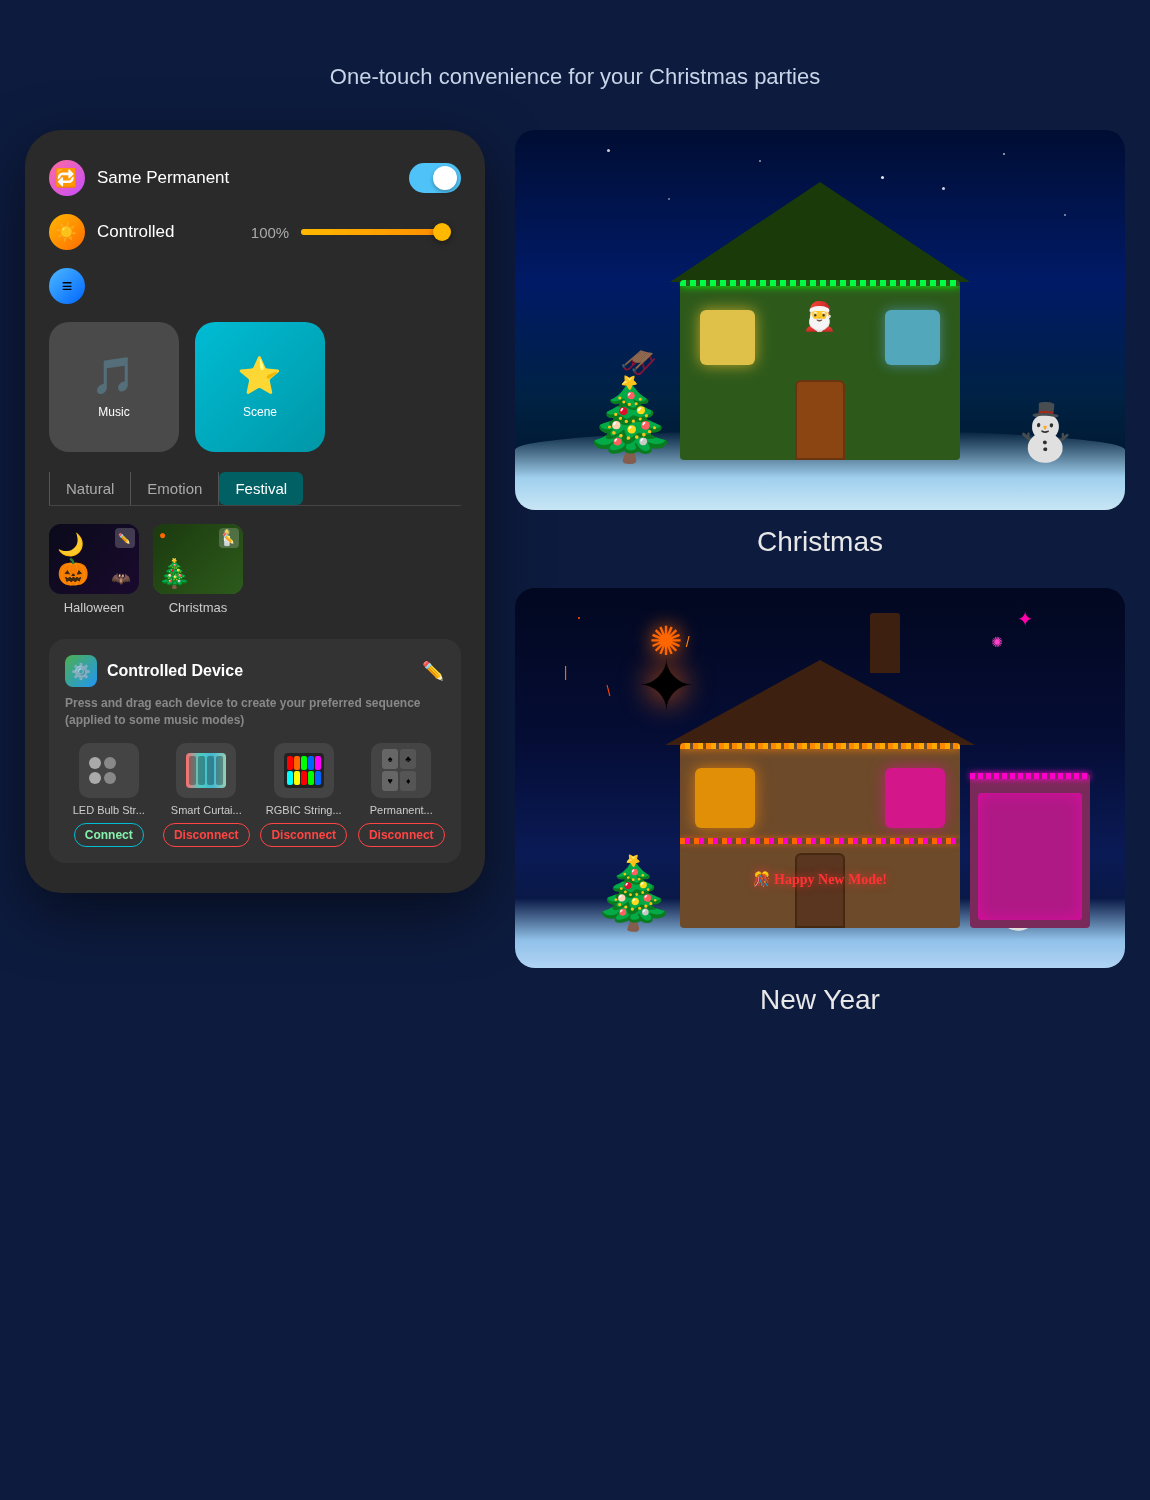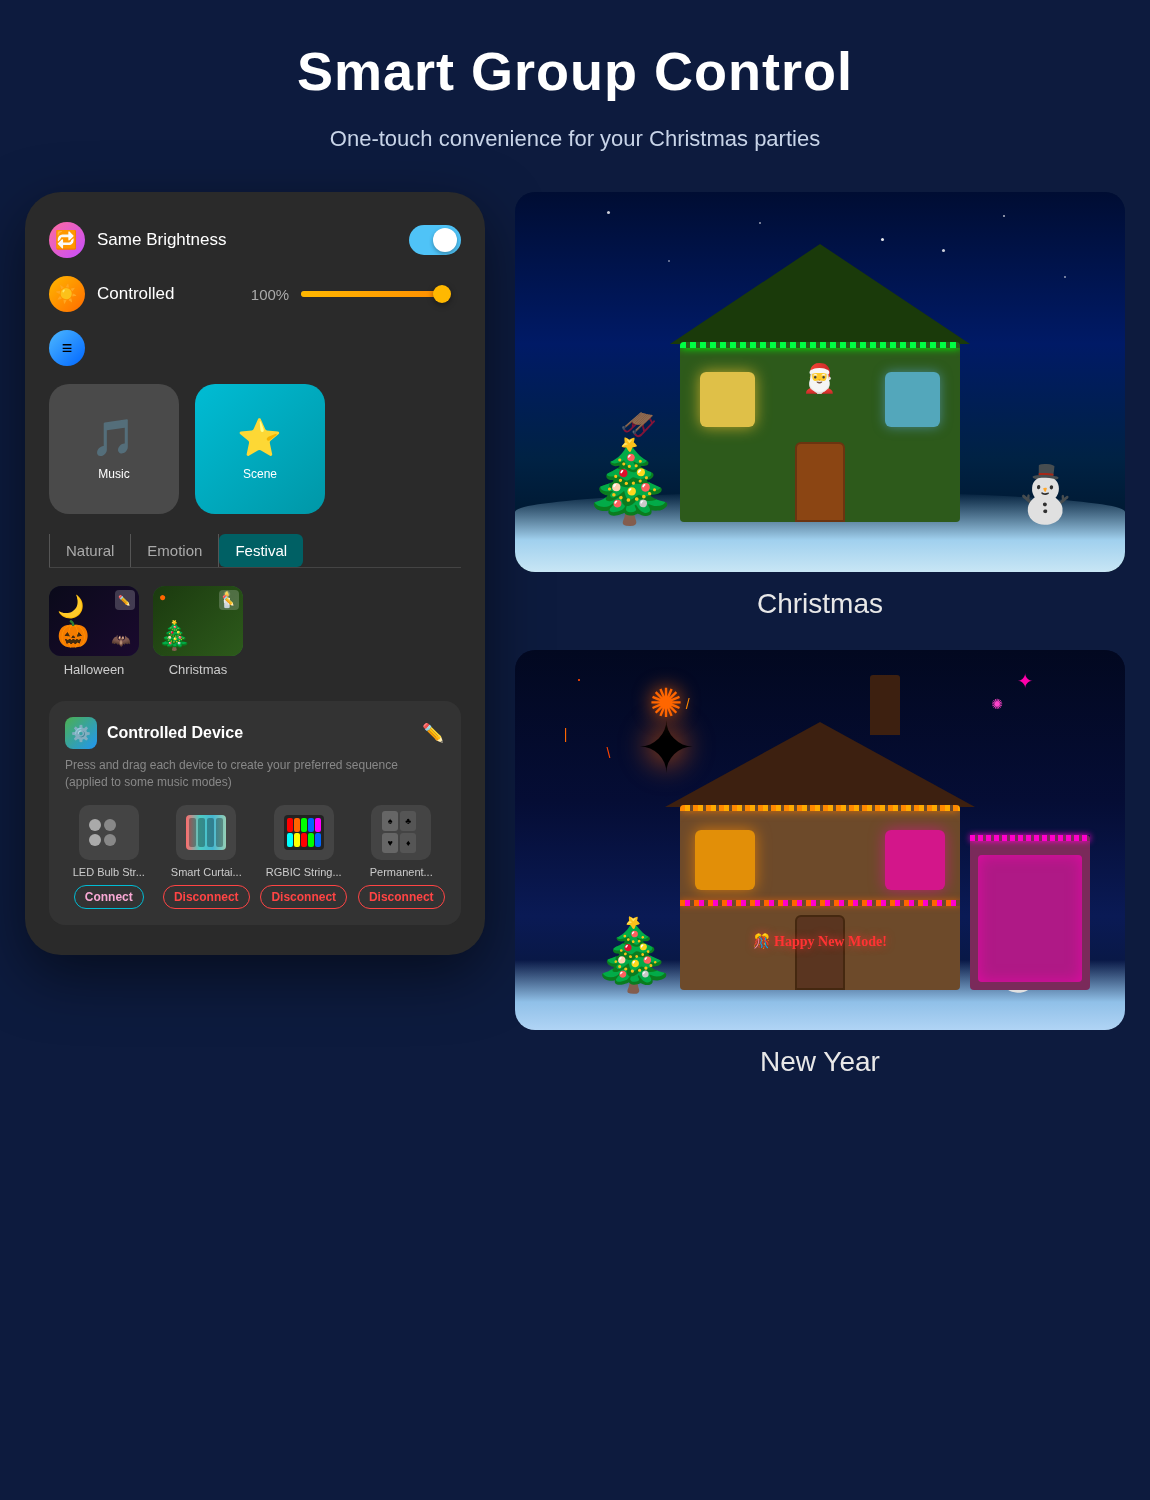--- a/index.html
+++ b/index.html
@@ -224,21 +224,21 @@
       background: linear-gradient(135deg, #4caf50, #2196f3);
       border-radius: 8px;
       display: flex;
       align-items: center;
       justify-content: center;
       margin-right: 10px;
       font-size: 16px;
     }
     .controlled-title { font-size: 16px; color: white; font-weight: 600; flex: 1; }
     .edit-icon { color: #aaa; font-size: 18px; cursor: pointer; }
-    .controlled-desc { font-size: 12px; color: #888; margin-bottom: 14px; line-height: 1.4; }
+    .controlled-desc { font-size: 12px; color: #888; margin-bottom: 14px; line-height: 1.4; font-weight: bold; }
 
     
     .device-grid {
       display: grid;
       grid-template-columns: repeat(4, 1fr);
       gap: 10px;
     }
     .device-item {
       display: flex;
       flex-direction: column;
@@ -257,21 +257,21 @@
     }
     .device-name { font-size: 11px; color: #ccc; text-align: center; line-height: 1.2; }
     .device-btn {
       padding: 4px 10px;
       border-radius: 12px;
       font-size: 12px;
       font-weight: 600;
       border: none;
       cursor: pointer;
     }
-    .btn-connect { background: transparent; color: #f9a8d4; border: 1.5px solid #00bcd4; }
+    .btn-connect { background: transparent; color: #86efac; border: 1.5px solid #00bcd4; }
     .btn-disconnect { background: transparent; color: #ff4444; border: 1.5px solid #ff4444; text-align: center; }
 
     
     .scenes-panel {
       flex: 1;
       display: flex;
       flex-direction: column;
       gap: 30px;
     }
     .scene-card {
@@ -316,31 +316,30 @@
     .house-scene {
       position: absolute;
       inset: 0;
       overflow: hidden;
     }
   </style>
 </head>
 <body>
 
 <div class="header">
-  <h1>Smart Group Control</h1>
   <p>One-touch convenience for your Christmas parties</p>
 </div>
 
 <div class="main-layout">
 
   <div class="phone-container">
 
     <div class="control-row">
       <div class="control-icon icon-brightness-sync">🔁</div>
-      <span class="control-label">Same Brightness</span>
+      <span class="control-label">Same Permanent</span>
       <div class="toggle"></div>
     </div>
 
     <div class="control-row">
       <div class="control-icon icon-brightness">☀️</div>
       <span class="control-label">Controlled</span>
       <span class="brightness-value">100%</span>
       <div style="flex:1; margin: 0 12px;">
         <div class="slider-track">
           <div class="slider-fill"></div>

